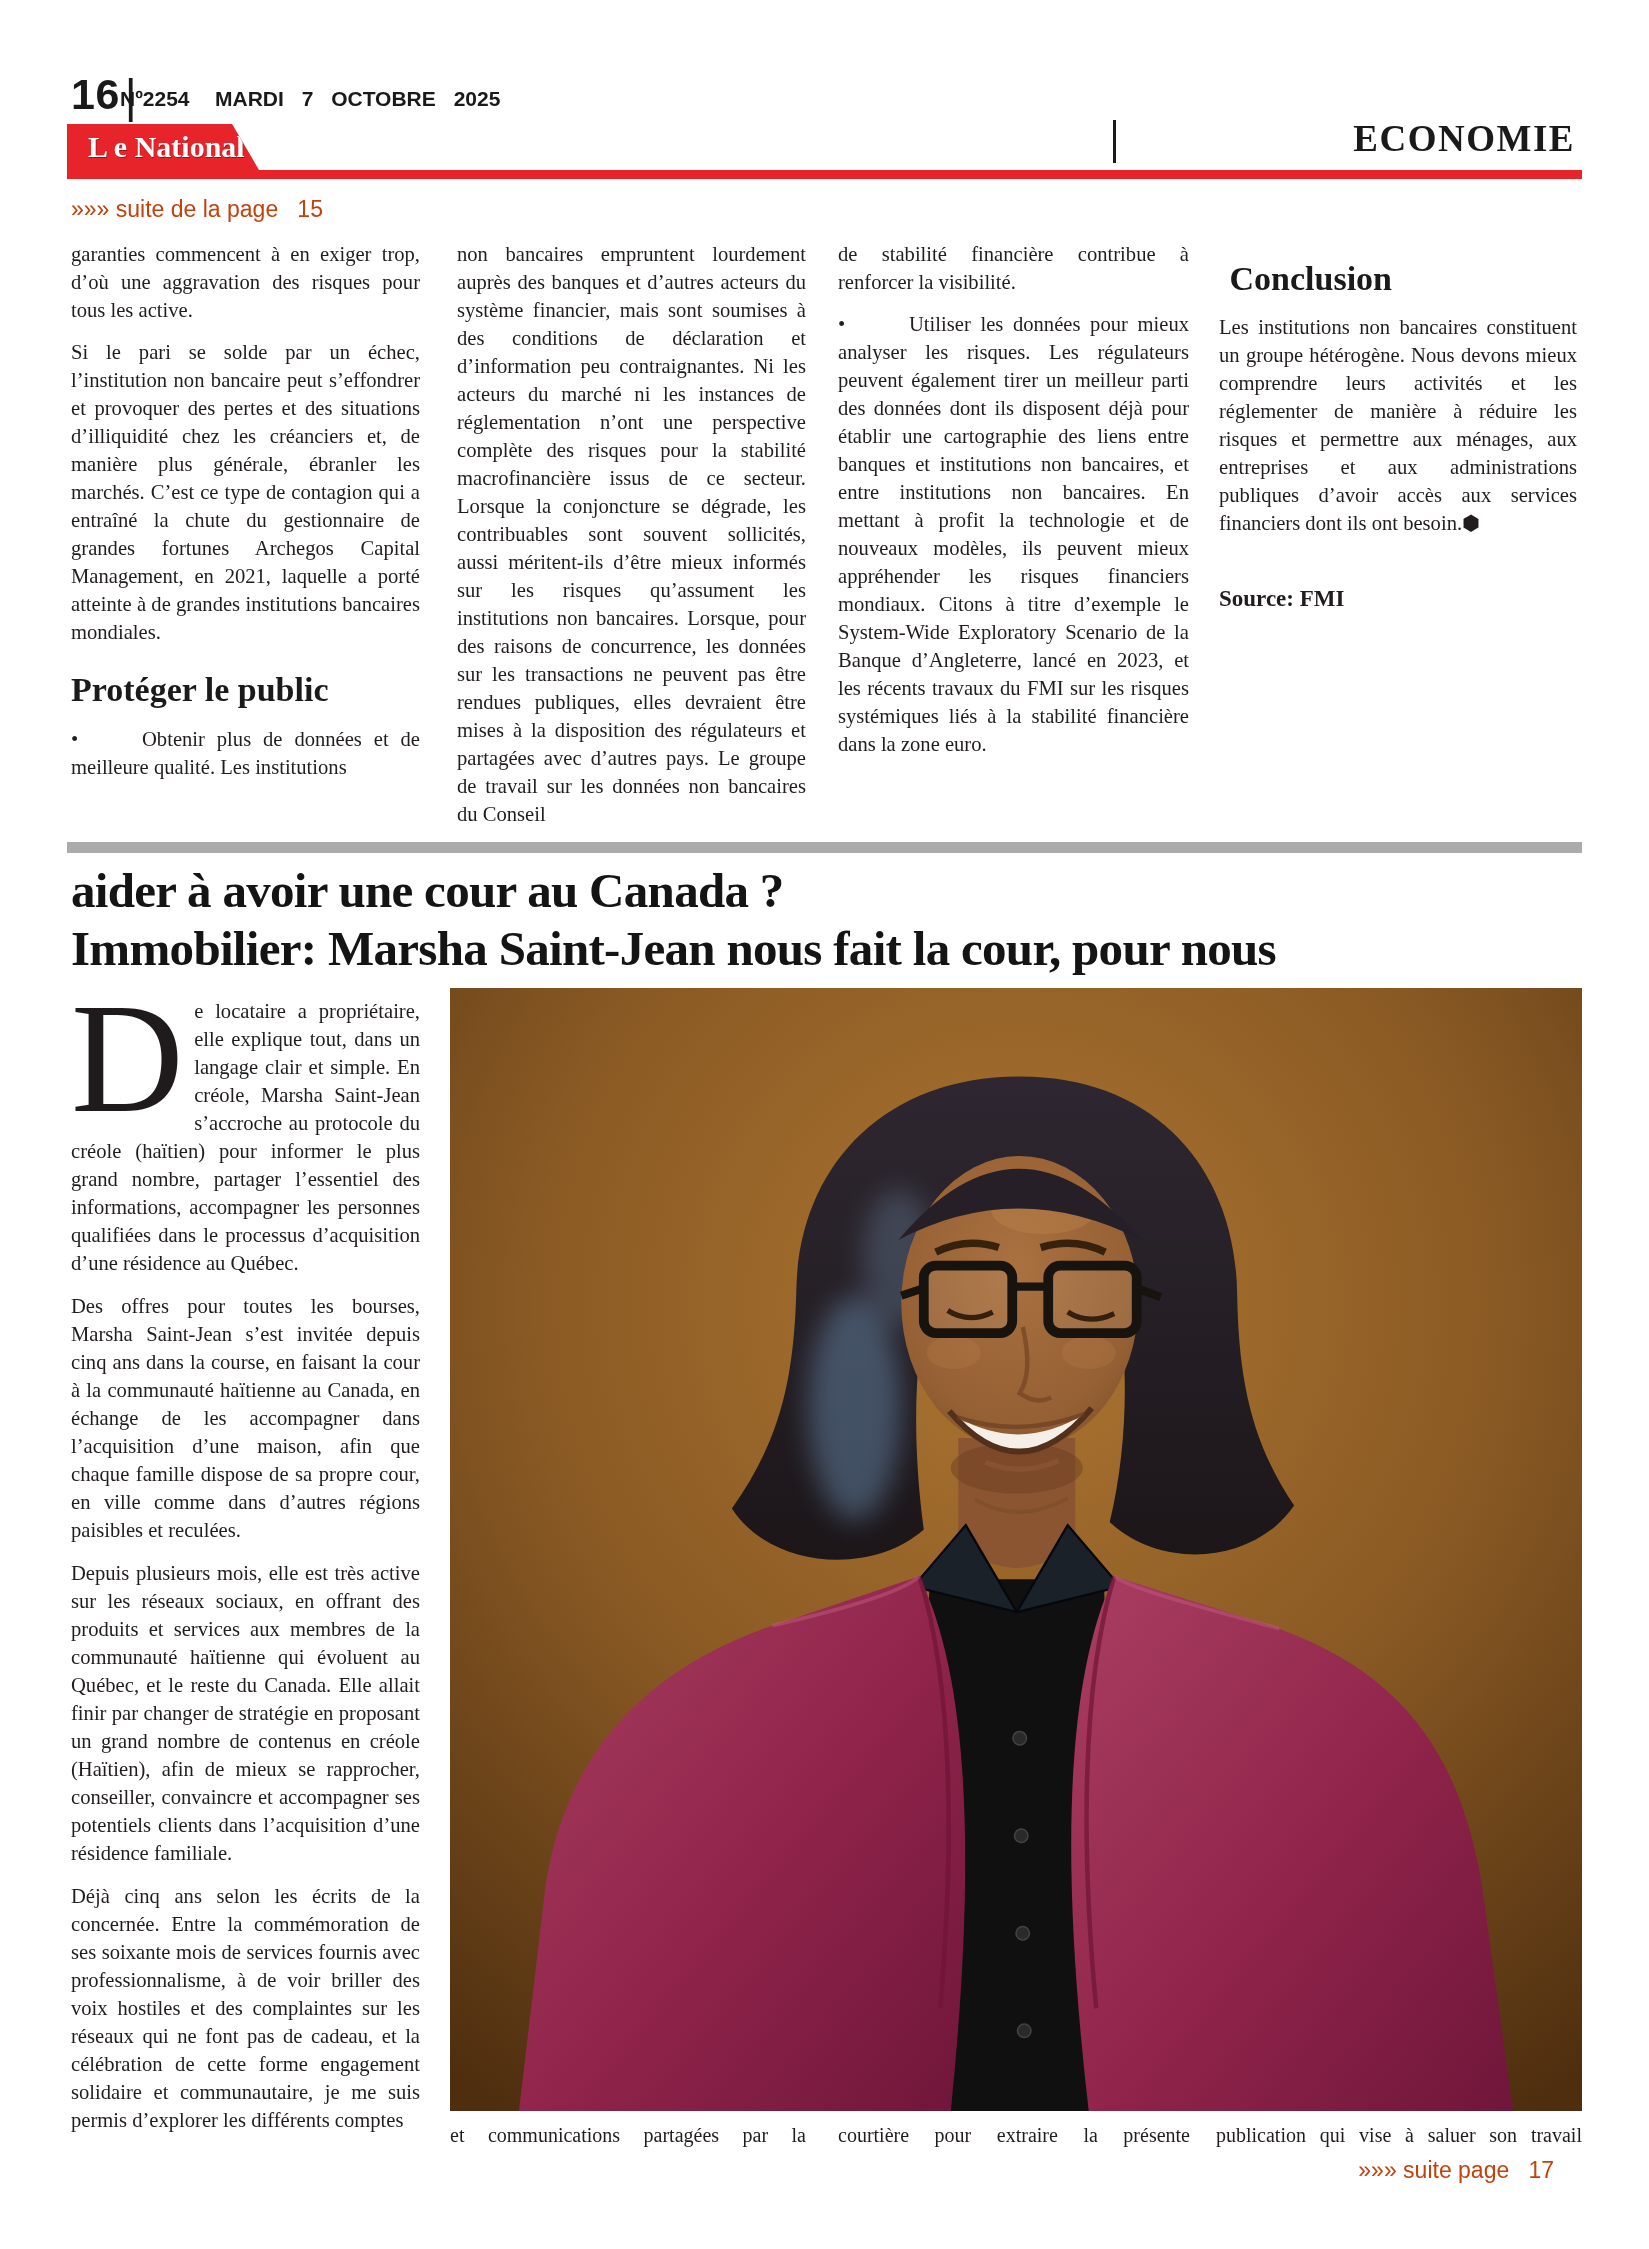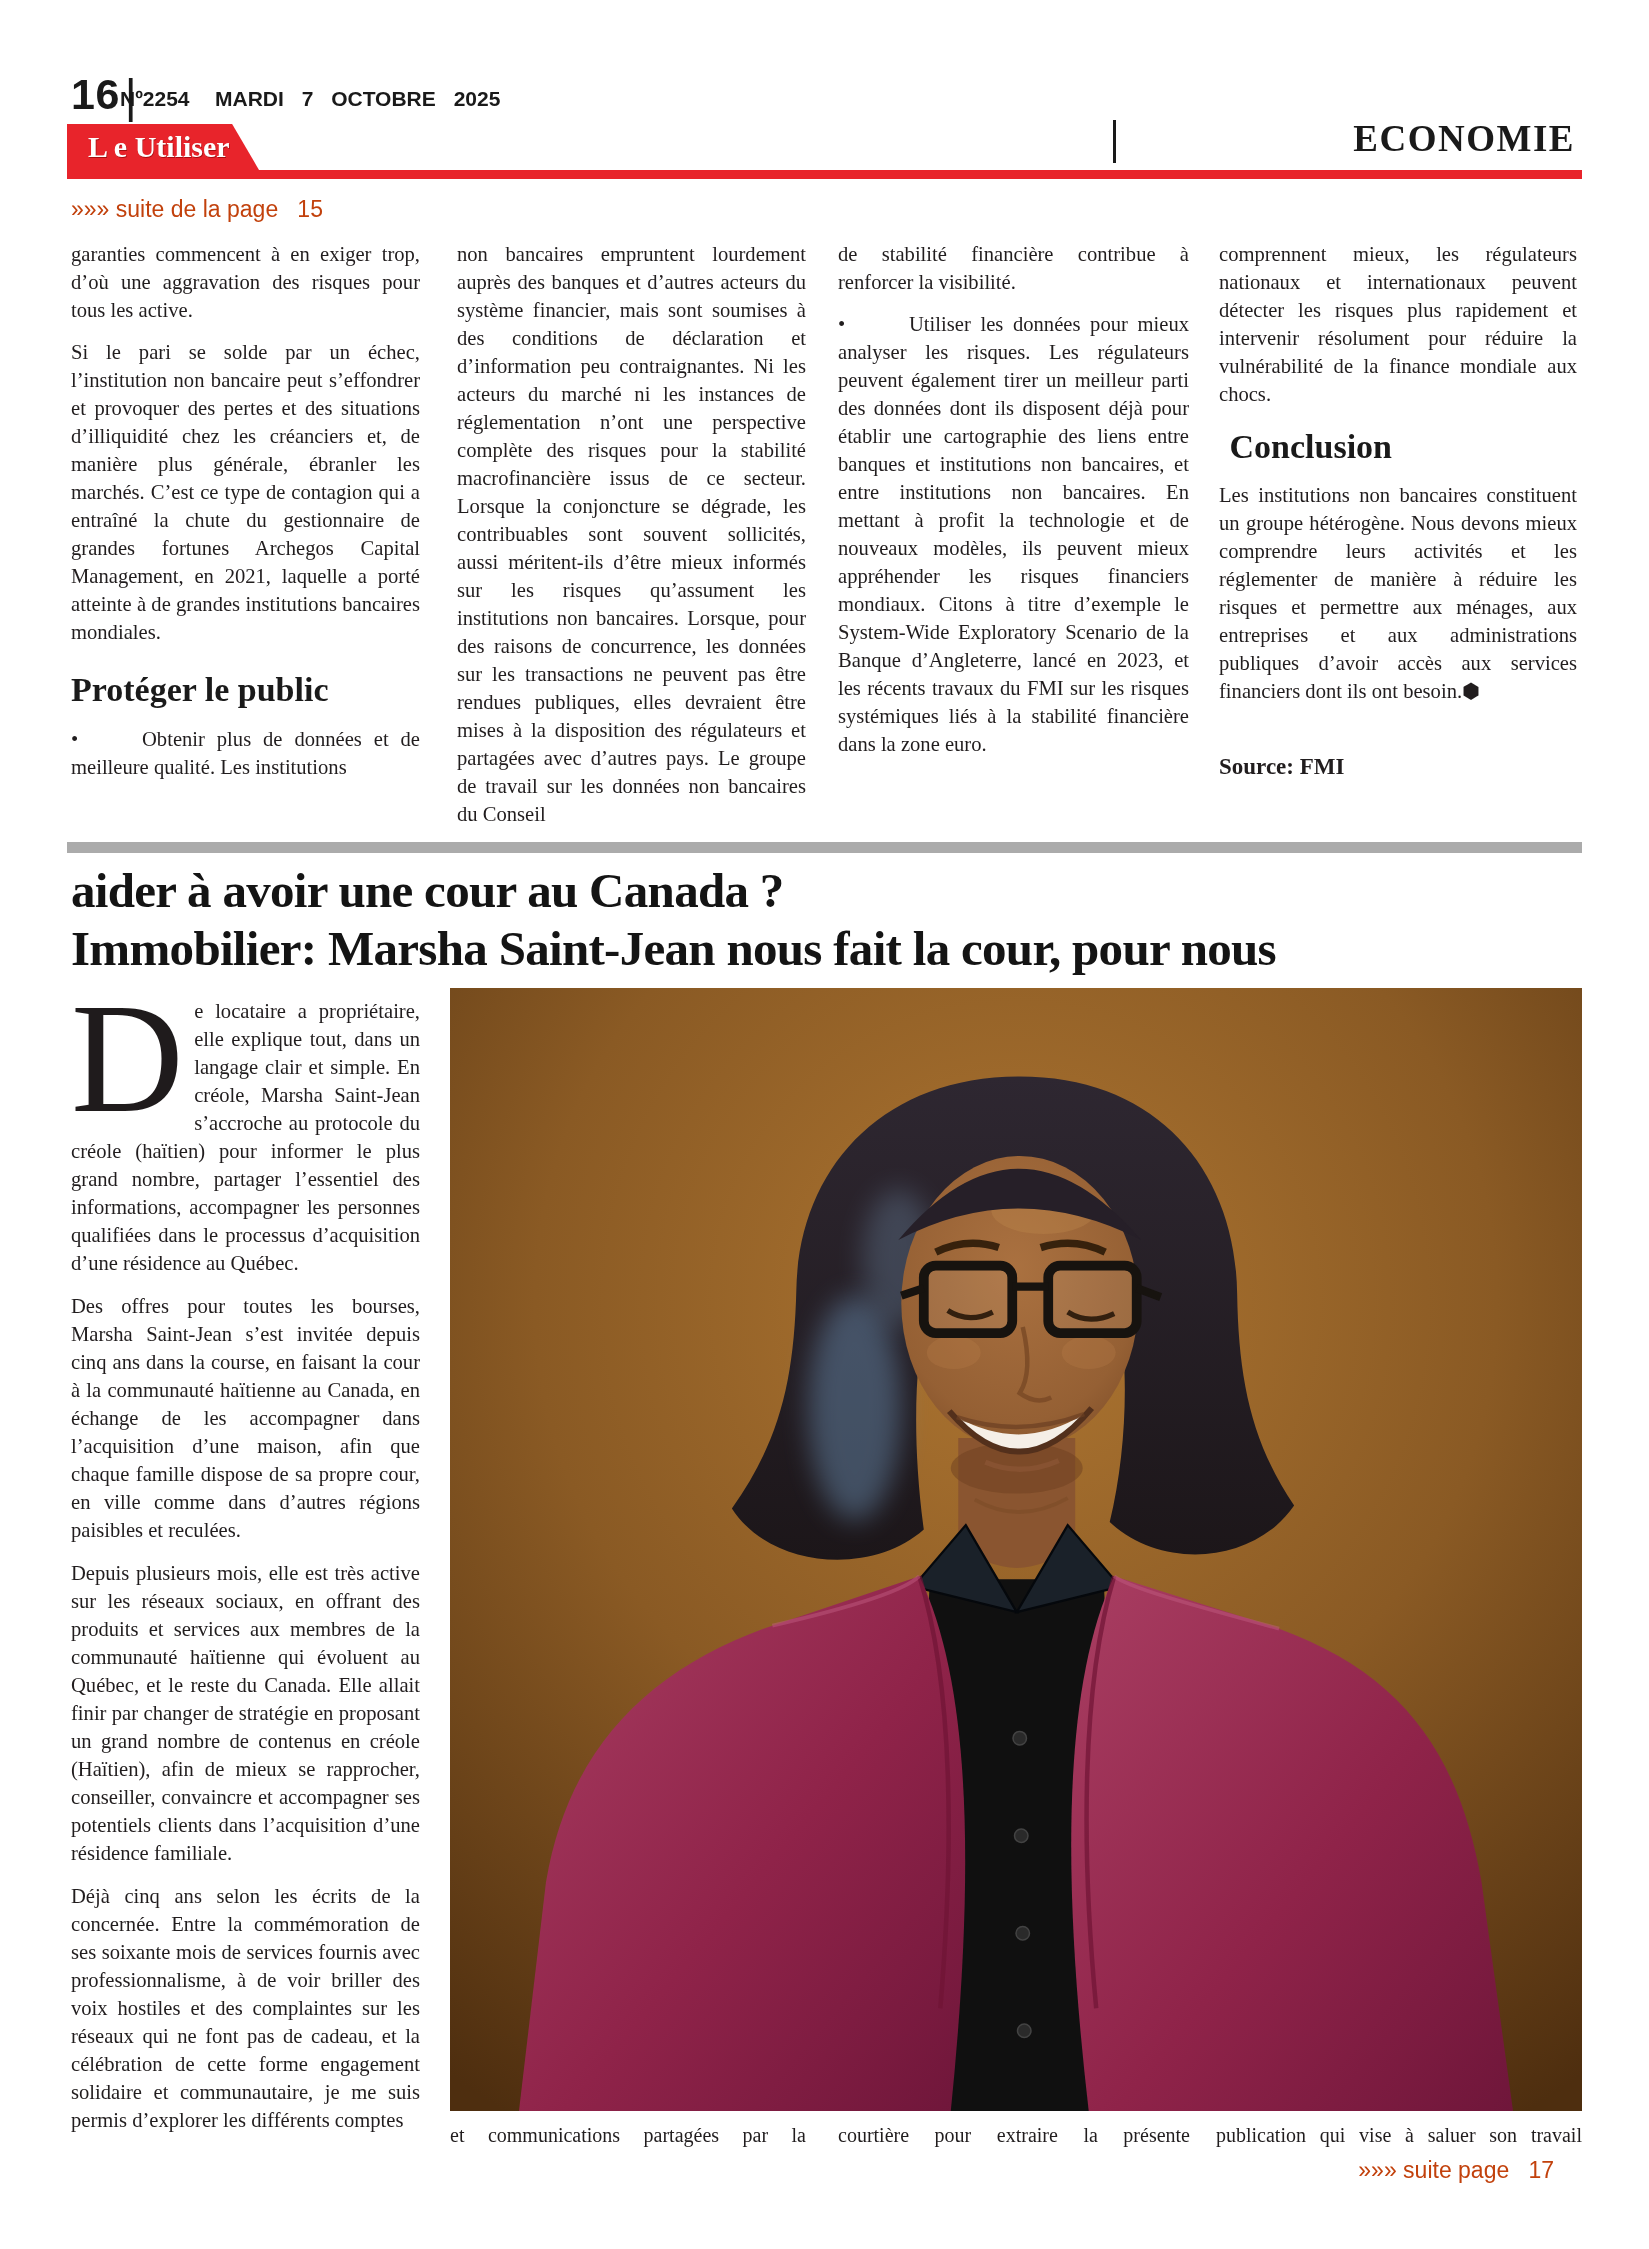--- a/index.html
+++ b/index.html
@@ -62,21 +62,21 @@
 </head>
 <body>
 
 <div id="page">
 
   <div class="pgnum"><span>16</span><span class="pipe">|</span></div>
   <div class="issue">Nº2254</div>
   <div class="date">MARDI 7 OCTOBRE 2025</div>
 
   <div class="banner">
-    <div class="banner-text">L e Utiliser</div>
+    <div class="banner-text">L e National</div>
   </div>
   <div class="redstrip"></div>
   <div class="hdr-pipe"></div>
   <div class="section">ECONOMIE</div>
 
   <div class="suite suite-top">»»» suite de la page   15</div>
 
   <div class="col col1">
     <p>garanties commencent à en exiger trop, d’où une aggravation des risques pour tous les active.</p>
     <p>Si le pari se solde par un échec, l’institution non bancaire peut s’effondrer et provoquer des pertes et des situations d’illiquidité chez les créanciers et, de manière plus générale, ébranler les marchés. C’est ce type de contagion qui a entraîné la chute du gestionnaire de grandes fortunes Archegos Capital Management, en 2021, laquelle a porté atteinte à de grandes institutions bancaires mondiales.</p>
@@ -87,21 +87,20 @@
   <div class="col col2">
     <p>non bancaires empruntent lourdement auprès des banques et d’autres acteurs du système financier, mais sont soumises à des conditions de déclaration et d’information peu contraignantes. Ni les acteurs du marché ni les instances de réglementation n’ont une perspective complète des risques pour la stabilité macrofinancière issus de ce secteur. Lorsque la conjoncture se dégrade, les contribuables sont souvent sollicités, aussi méritent-ils d’être mieux informés sur les risques qu’assument les institutions non bancaires. Lorsque, pour des raisons de concurrence, les données sur les transactions ne peuvent pas être rendues publiques, elles devraient être mises à la disposition des régulateurs et partagées avec d’autres pays. Le groupe de travail sur les données non bancaires du Conseil</p>
   </div>
 
   <div class="col col3">
     <p>de stabilité financière contribue à renforcer la visibilité.</p>
     <p><span class="bullet">•</span><span>Utiliser les données pour mieux analyser les risques. Les régulateurs peuvent également tirer un meilleur parti des données dont ils disposent déjà pour établir une cartographie des liens entre banques et institutions non bancaires, et entre institutions non bancaires. En mettant à profit la technologie et de nouveaux modèles, ils peuvent mieux appréhender les risques financiers mondiaux. Citons à titre d’exemple le System-Wide Exploratory Scenario de la Banque d’Angleterre, lancé en 2023, et les récents travaux du FMI sur les risques systémiques liés à la stabilité financière dans la zone euro.</span></p>
   </div>
 
   <div class="col col4">
-    <p>comprennent mieux, les régulateurs nationaux et internationaux peuvent détecter les risques plus rapidement et intervenir résolument pour réduire la vulnérabilité de la finance mondiale aux chocs.</p>
     <h2 class="subhead conclusion">Conclusion</h2>
     <p>Les institutions non bancaires constituent un groupe hétérogène. Nous devons mieux comprendre leurs activités et les réglementer de manière à réduire les risques et permettre aux ménages, aux entreprises et aux administrations publiques d’avoir accès aux services financiers dont ils ont besoin.⬢</p>
     <div class="source">Source: FMI</div>
   </div>
 
   <div class="graybar"></div>
   <div class="headline">
     <div>aider à avoir une cour au Canada ?</div>
     <div>Immobilier: Marsha Saint-Jean nous fait la cour, pour nous</div>
   </div>

